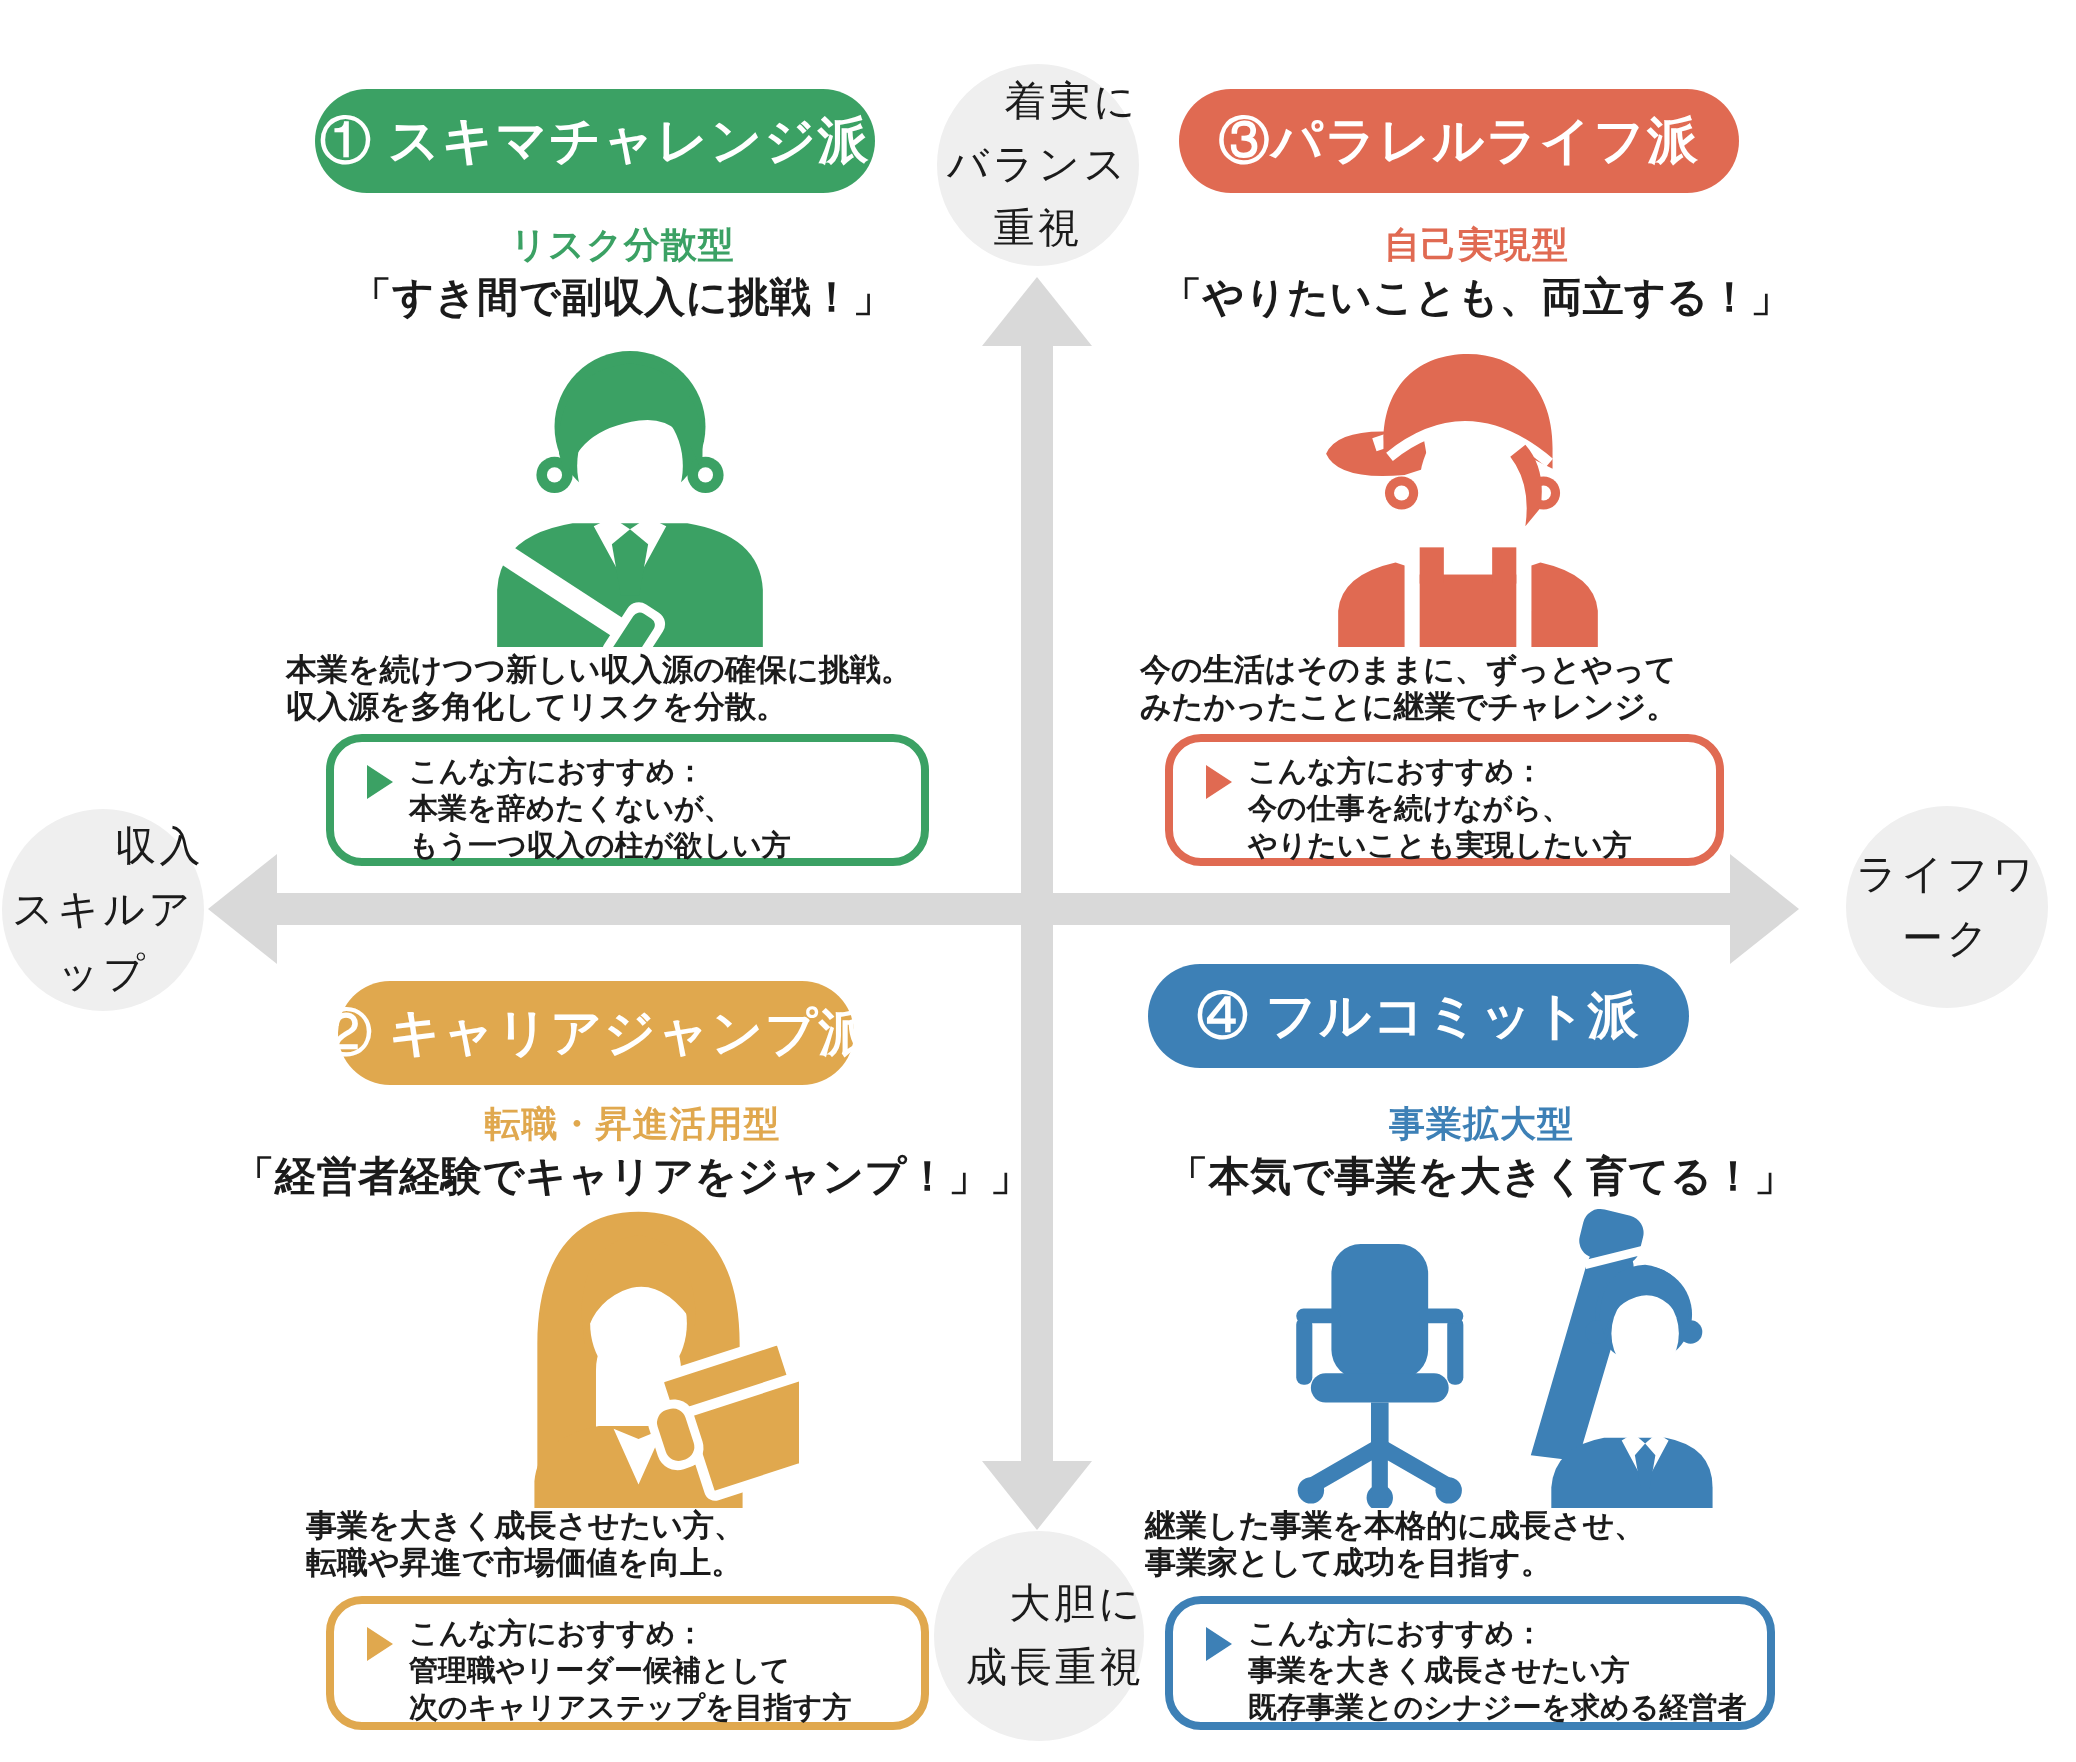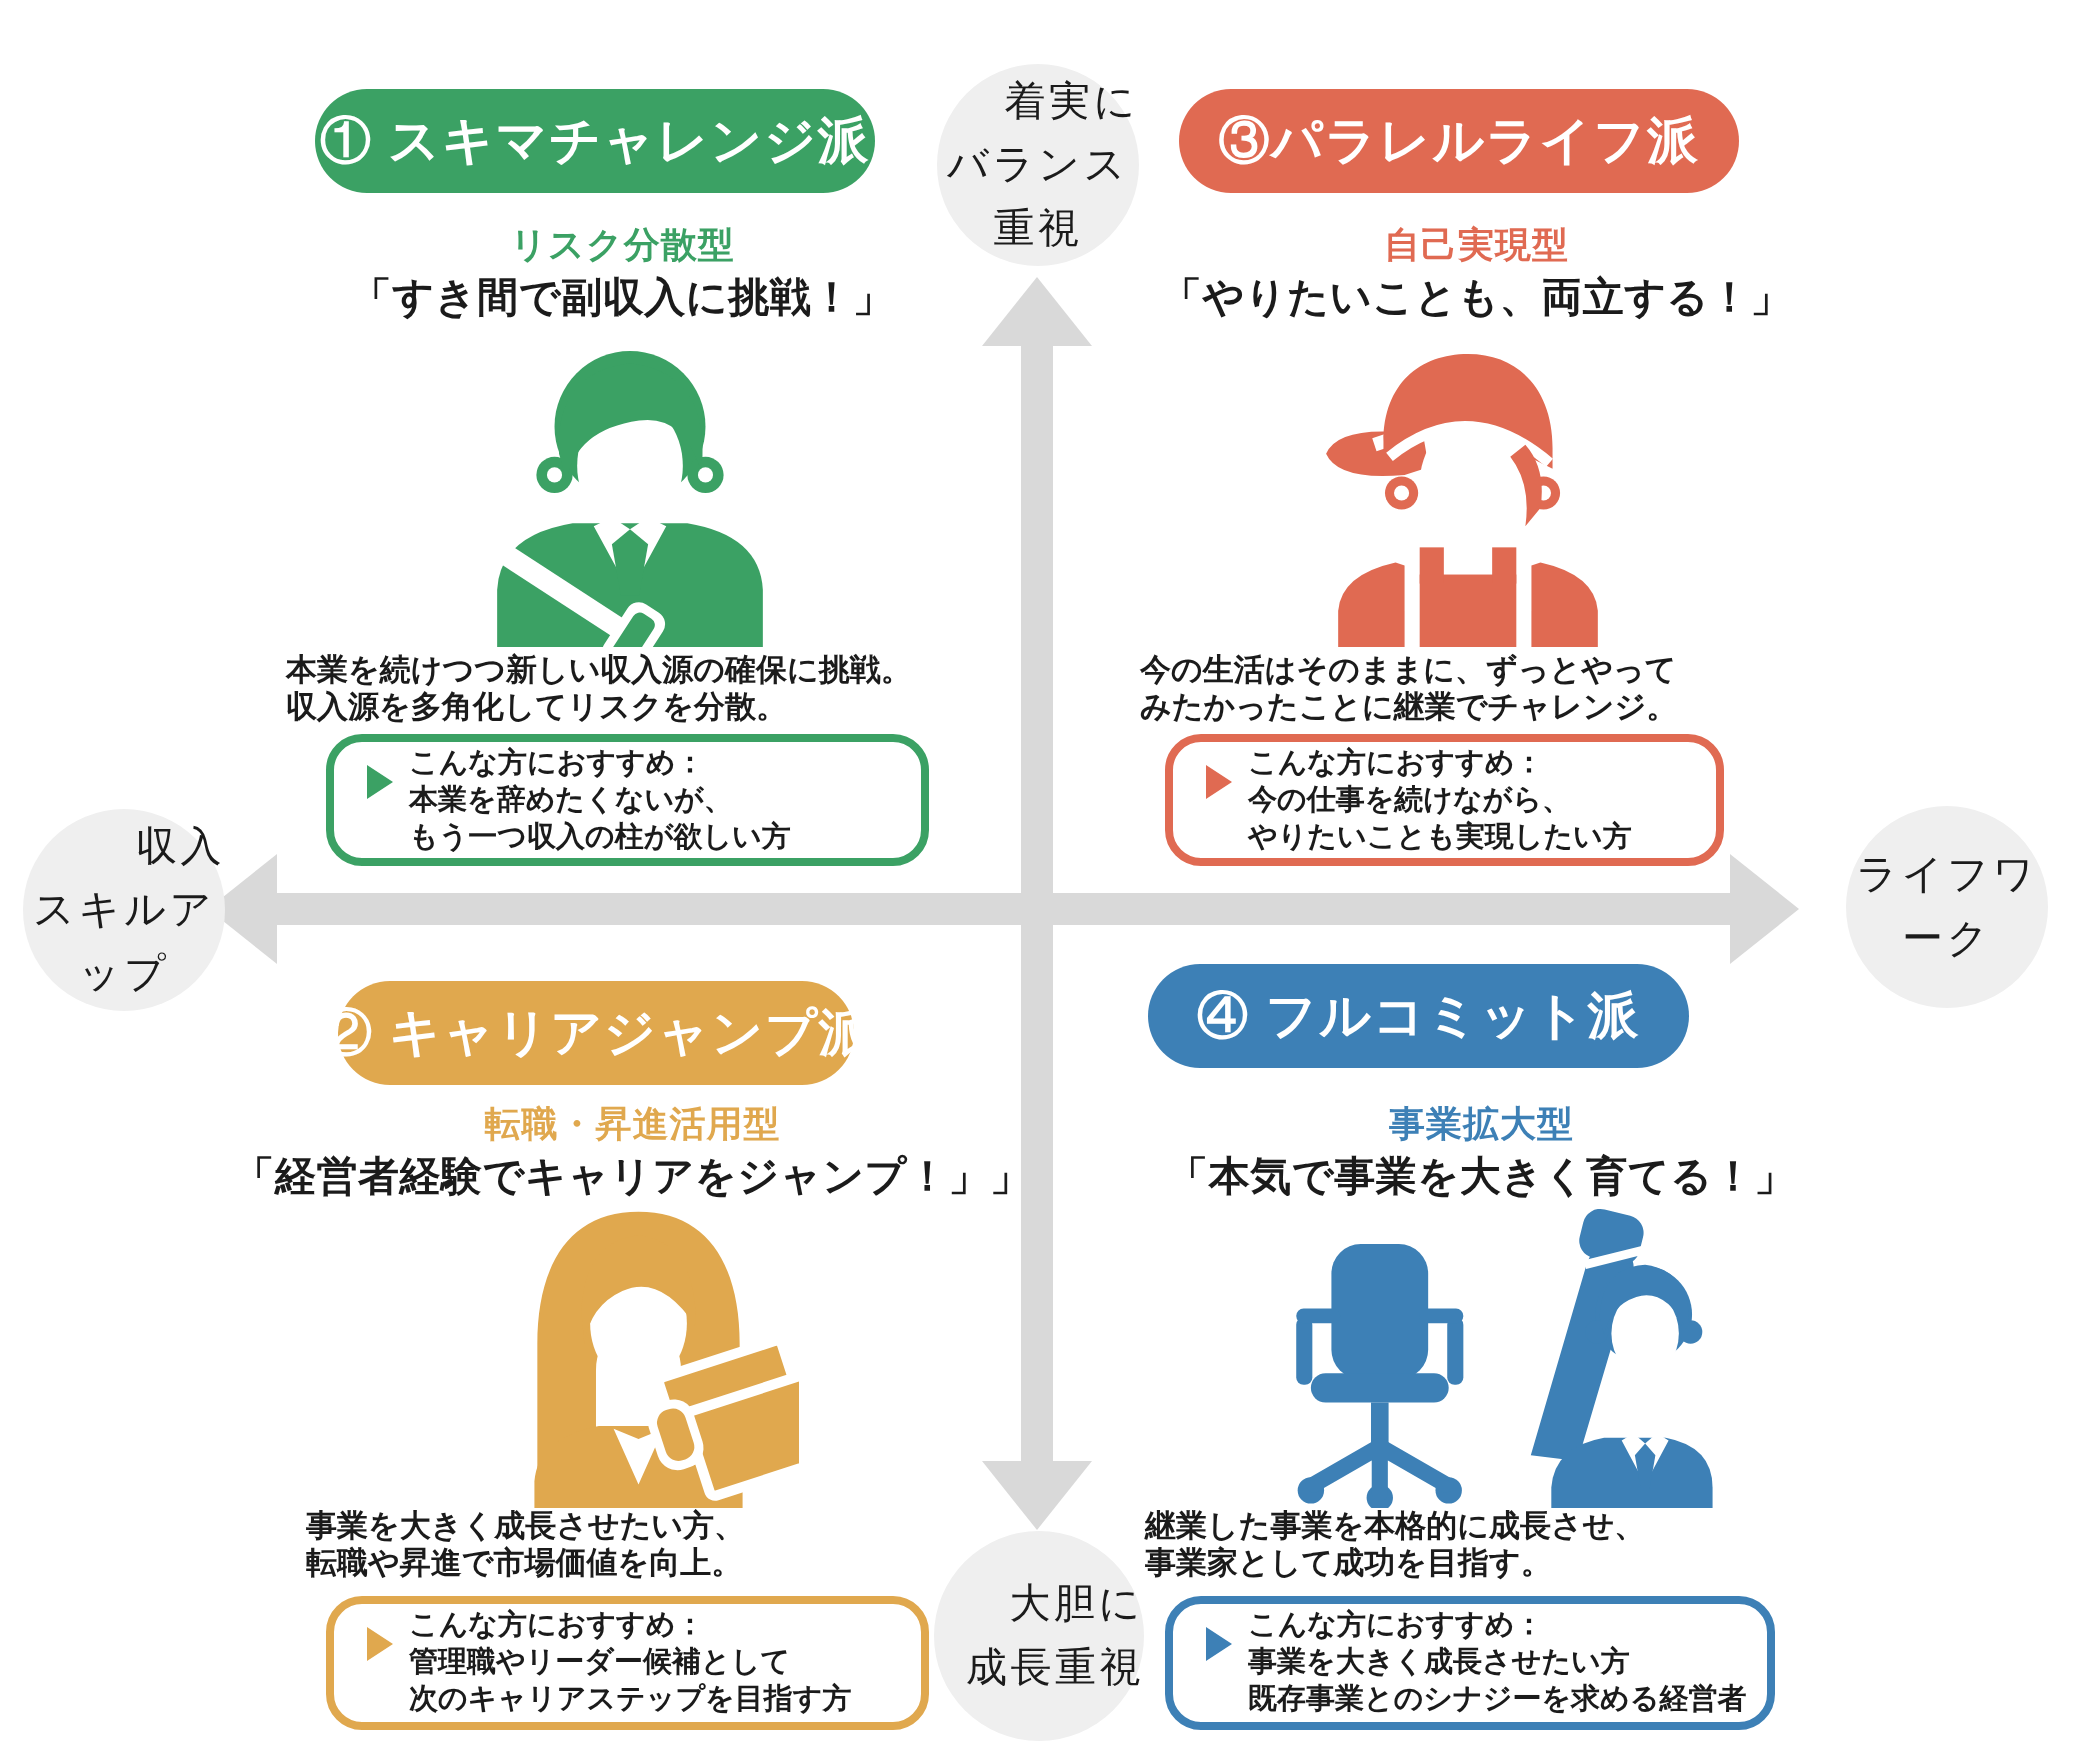--- a/index.html
+++ b/index.html
@@ -13,36 +13,36 @@
   .ah{position:absolute;width:0;height:0;}
   #ah-left{left:208px;top:854px;border-right:69px solid var(--axis-gray,#d9d9d9);border-top:55px solid transparent;border-bottom:55px solid transparent;}
   #ah-right{left:1730px;top:854px;border-left:69px solid var(--axis-gray,#d9d9d9);border-top:55px solid transparent;border-bottom:55px solid transparent;}
   #ah-up{left:982px;top:277px;border-bottom:69px solid var(--axis-gray,#d9d9d9);border-left:55px solid transparent;border-right:55px solid transparent;}
   #ah-down{left:982px;top:1461px;border-top:69px solid var(--axis-gray,#d9d9d9);border-left:55px solid transparent;border-right:55px solid transparent;}
   .axis-circle{position:absolute;border-radius:50%;background:var(--circle-gray,#efefef);
     display:flex;flex-direction:column;align-items:flex-end;justify-content:center;
     font-size:41px;line-height:1.55;letter-spacing:3.5px;font-weight:500;color:#1b1b1b;text-align:center;}
   #circle-top{left:937px;top:64px;width:202px;height:202px;}
   #circle-bottom{left:934px;top:1531px;width:210px;height:210px;}
-  #circle-left{left:23px;top:809px;width:202px;height:202px;}
+  #circle-left{left:2px;top:809px;width:202px;height:202px;}
   #circle-right{left:1846px;top:806px;width:202px;height:202px;}
   
   .badge{position:absolute;height:104px;border-radius:52px;background:var(--c);
     display:flex;align-items:center;justify-content:center;color:#fff;
     font-size:51px;font-weight:700;letter-spacing:1.5px;white-space:nowrap;}
   .type-label{position:absolute;width:673px;display:flex;justify-content:center;
     font-size:36px;font-weight:700;color:var(--c);letter-spacing:1px;white-space:nowrap;}
   .quote{position:absolute;width:673px;display:flex;justify-content:center;
     font-size:41px;font-weight:700;color:#1b1b1b;letter-spacing:0.5px;white-space:nowrap;}
   .desc{position:absolute;width:673px;text-align:left;font-size:31px;font-weight:700;
     line-height:37px;color:#1b1b1b;white-space:nowrap;}
   .icon{position:absolute;color:var(--c);}
   .icon svg{display:block;width:100%;height:100%;}
   .rec-box{position:absolute;background:#fff;border:8px solid var(--c);border-radius:36px;box-sizing:border-box;}
-  .rec-inner{position:relative;padding:2px 15px 5px 75px;font-family:Liberation Serif, serif;}
+  .rec-inner{position:relative;padding:11px 15px 5px 75px;font-family:Liberation Serif, serif;}
   .rec-line{font-size:29px;line-height:37px;font-weight:700;text-align:left;white-space:nowrap;color:#1b1b1b;}
   .tri{position:absolute;left:33px;top:23px;width:0;height:0;
     border-left:26px solid var(--c);border-top:17.6px solid transparent;border-bottom:17.6px solid transparent;}
   
   #q1 .badge{left:315px;top:89px;width:560px;}
   #q1 .type-label{left:286px;top:221px;}
   #q1 .quote{left:286px;top:270px;}
   #q1 .icon{left:477px;top:336px;width:306px;height:311px;}
   #q1 .desc{left:286px;top:651px;}
   #q1 .rec-box{left:326px;top:734px;width:603px;height:132px;}

